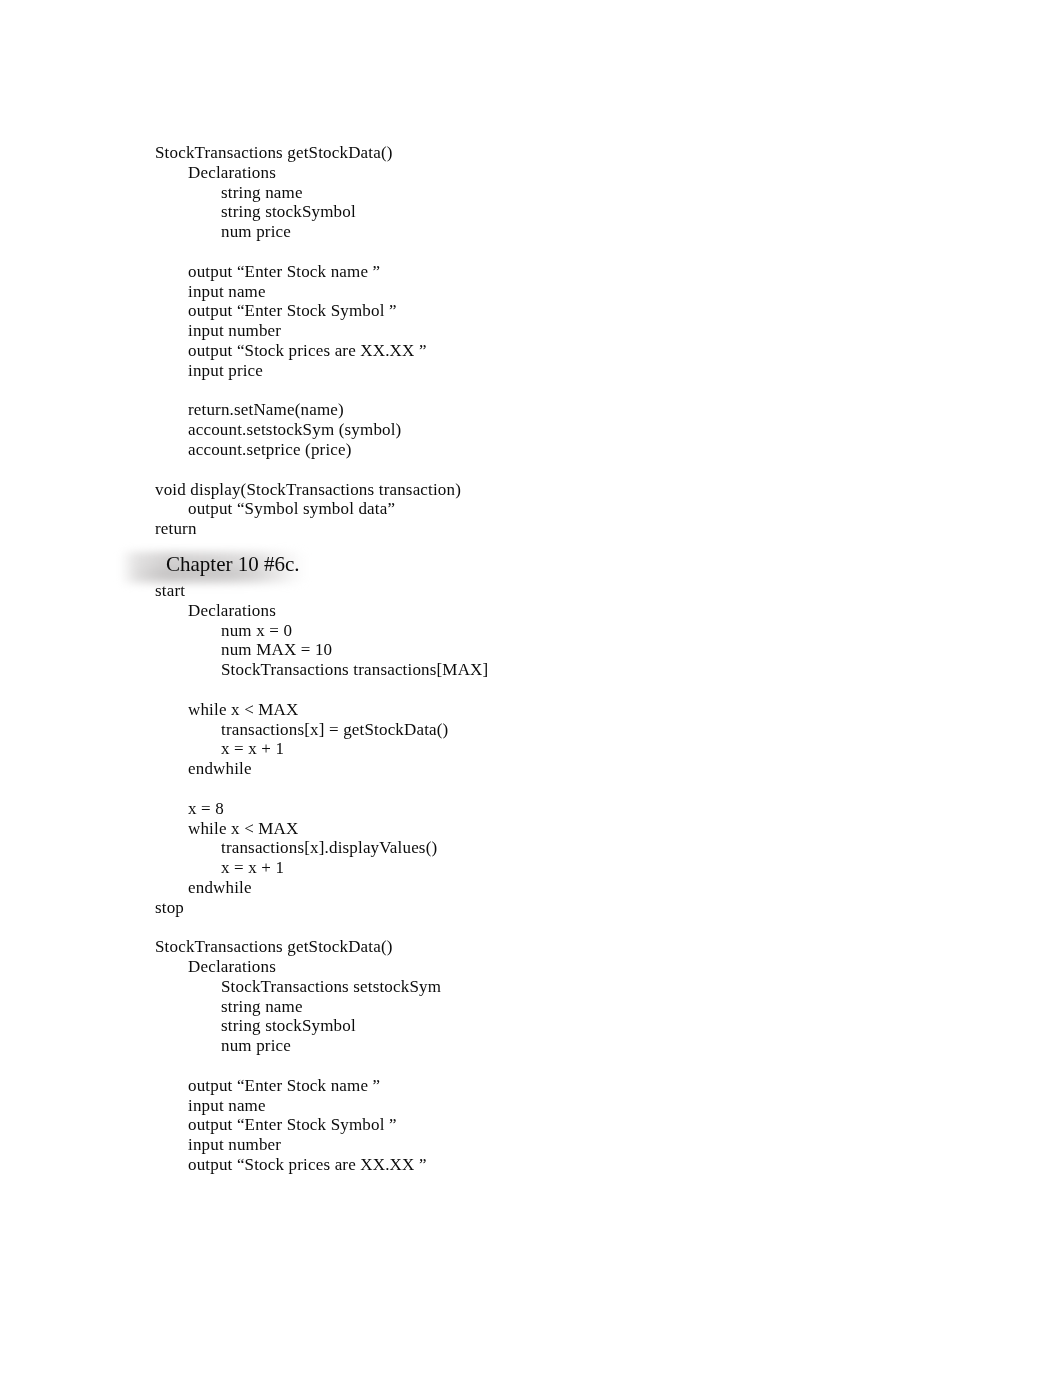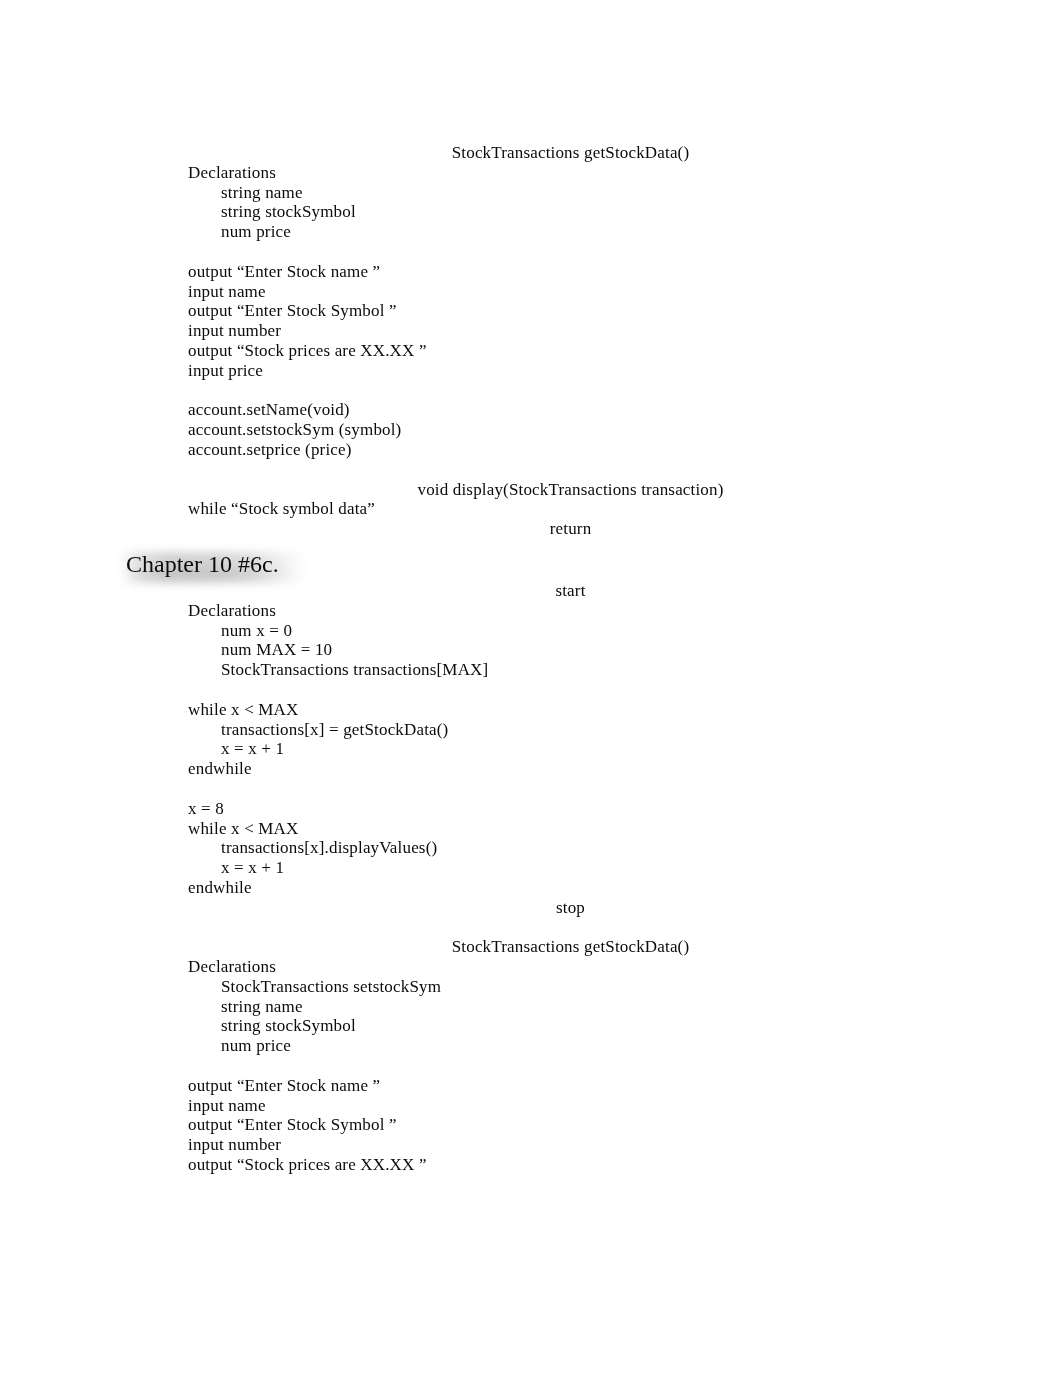--- a/index.html
+++ b/index.html
@@ -40,40 +40,41 @@
     white-space: pre;
     letter-spacing: 0.01em;
     color: #0b0b0b;
     height: 19.8px;
   }
   .line.blank {
     height: 19.8px;
   }
 
   
-  .i0 { padding-left: 29px; text-align: center; }
+  .i0 { padding-left: 29px; }
   .i1 { padding-left: 62px; }
   .i2 { padding-left: 95px; }
 
   
   .heading-row {
     position: relative;
     height: 26px;
     margin-top: 12px;
     margin-bottom: 4px;
   }
   .heading {
     position: relative;
     z-index: 2;
-    font-size: 24px;
+    font-size: 21px;
     line-height: 26px;
     white-space: pre;
     color: #0b0b0b;
     padding-left: 0px;
     display: inline-block;
+    margin-left: 40px;
   }
   
   .redaction {
     position: absolute;
     left: -6px;
     top: 1px;
     width: 186px;
     height: 31px;
     z-index: 1;
     pointer-events: none;
@@ -118,26 +119,26 @@
         <div class="line i2">string stockSymbol</div>
         <div class="line i2">num price</div>
         <div class="line i0 blank">&nbsp;</div>
         <div class="line i1">output “Enter Stock name ”</div>
         <div class="line i1">input name</div>
         <div class="line i1">output “Enter Stock Symbol ”</div>
         <div class="line i1">input number</div>
         <div class="line i1">output “Stock prices are XX.XX ”</div>
         <div class="line i1">input price</div>
         <div class="line i0 blank">&nbsp;</div>
-        <div class="line i1">account.setName(void)</div>
+        <div class="line i1">return.setName(name)</div>
         <div class="line i1">account.setstockSym (symbol)</div>
         <div class="line i1">account.setprice (price)</div>
         <div class="line i0 blank">&nbsp;</div>
         <div class="line i0">void display(StockTransactions transaction)</div>
-        <div class="line i1">while “Stock symbol data”</div>
+        <div class="line i1">output “Symbol symbol data”</div>
         <div class="line i0">return</div>
       </div>
 
     <div class="heading-row">
       <span class="redaction"></span>
       <span class="heading">Chapter 10 #6c.</span>
     </div>
 
     <div id="block-1">
         <div class="line i0">start</div>

